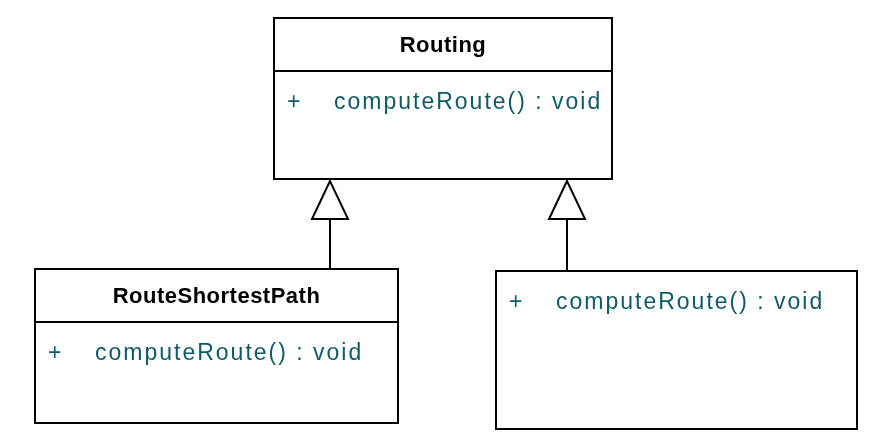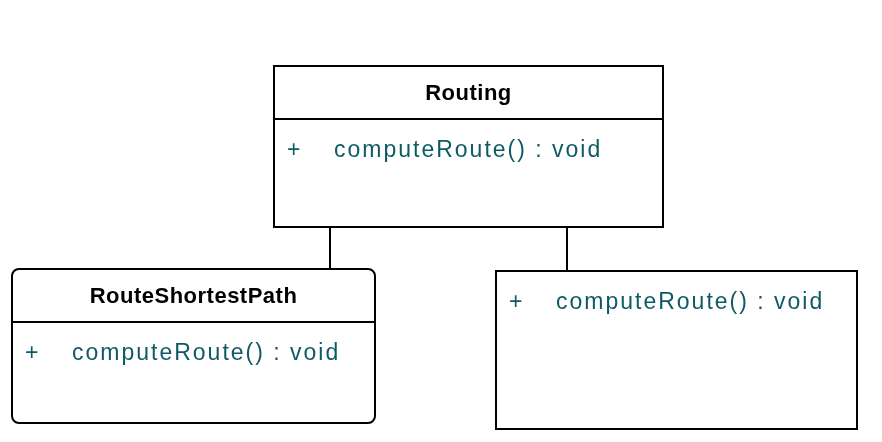--- a/index.html
+++ b/index.html
@@ -75,31 +75,31 @@
     <g>
       <line x1="330" y1="219" x2="330" y2="270"></line>
       <polygon points="330,181 312,219 348,219"></polygon>
     </g>
     <g>
       <line x1="567" y1="219" x2="567" y2="272"></line>
       <polygon points="567,181 549,219 585,219"></polygon>
     </g>
   </svg>
 
-  <div class="uml-class" style="left:273px; top:17px; width:391px; height:163px;margin-top:48px;">
+  <div class="uml-class" style="left:273px; top:17px; width:340px; height:163px;">
     <div class="uml-title">Routing</div>
     <div class="uml-body">
       <div class="uml-method">
         <span class="vis">+</span>
         <span class="sig">computeRoute() : void</span>
       </div>
     </div>
   </div>
 
-  <div class="uml-class" style="left:11px; top:268px; width:365px; height:156px;border-radius:8px;">
+  <div class="uml-class" style="left:34px; top:268px; width:365px; height:156px;">
     <div class="uml-title">RouteShortestPath</div>
     <div class="uml-body">
       <div class="uml-method">
         <span class="vis">+</span>
         <span class="sig">computeRoute() : void</span>
       </div>
     </div>
   </div>
 
   <div class="uml-class" style="left:495px; top:270px; width:363px; height:160px;">

